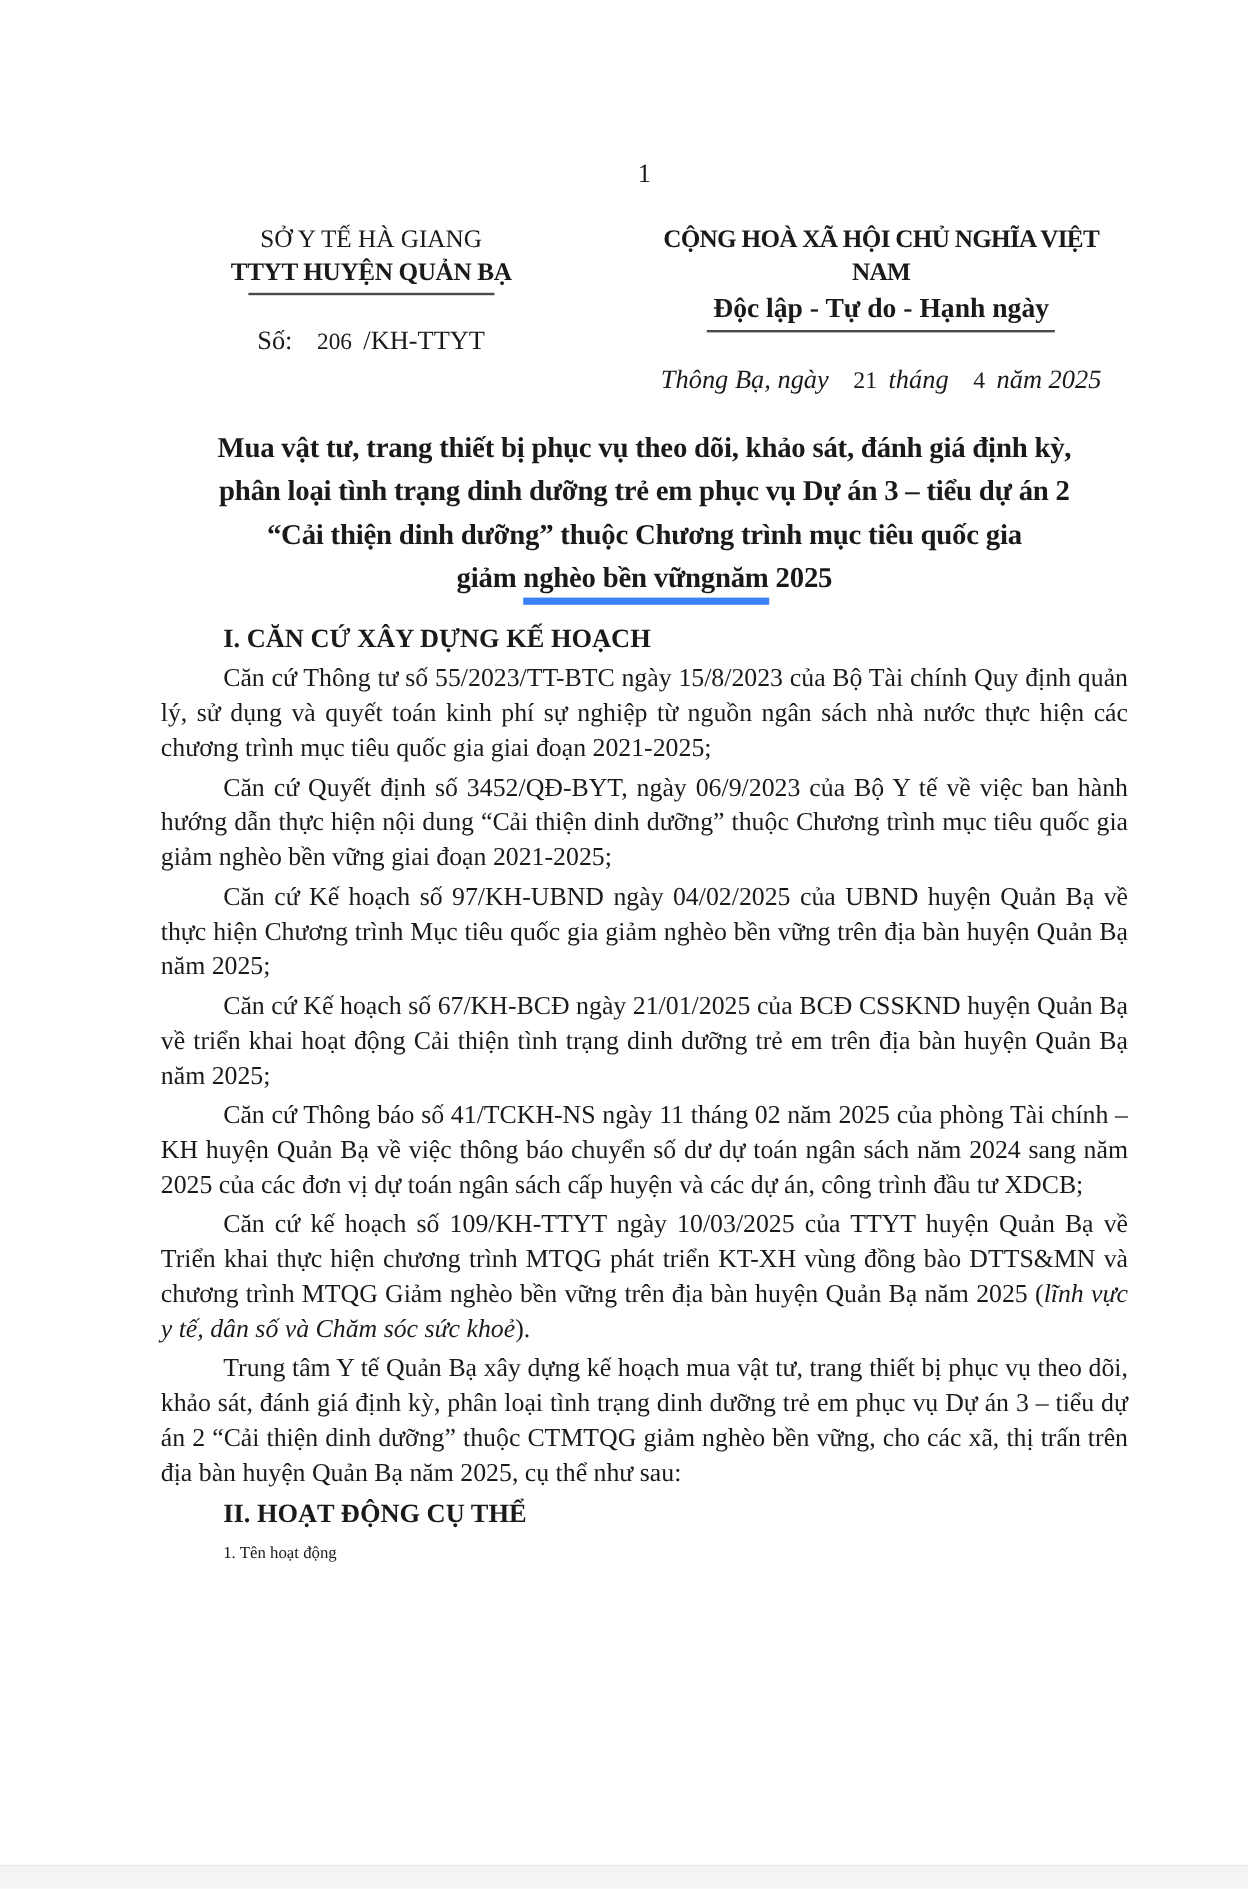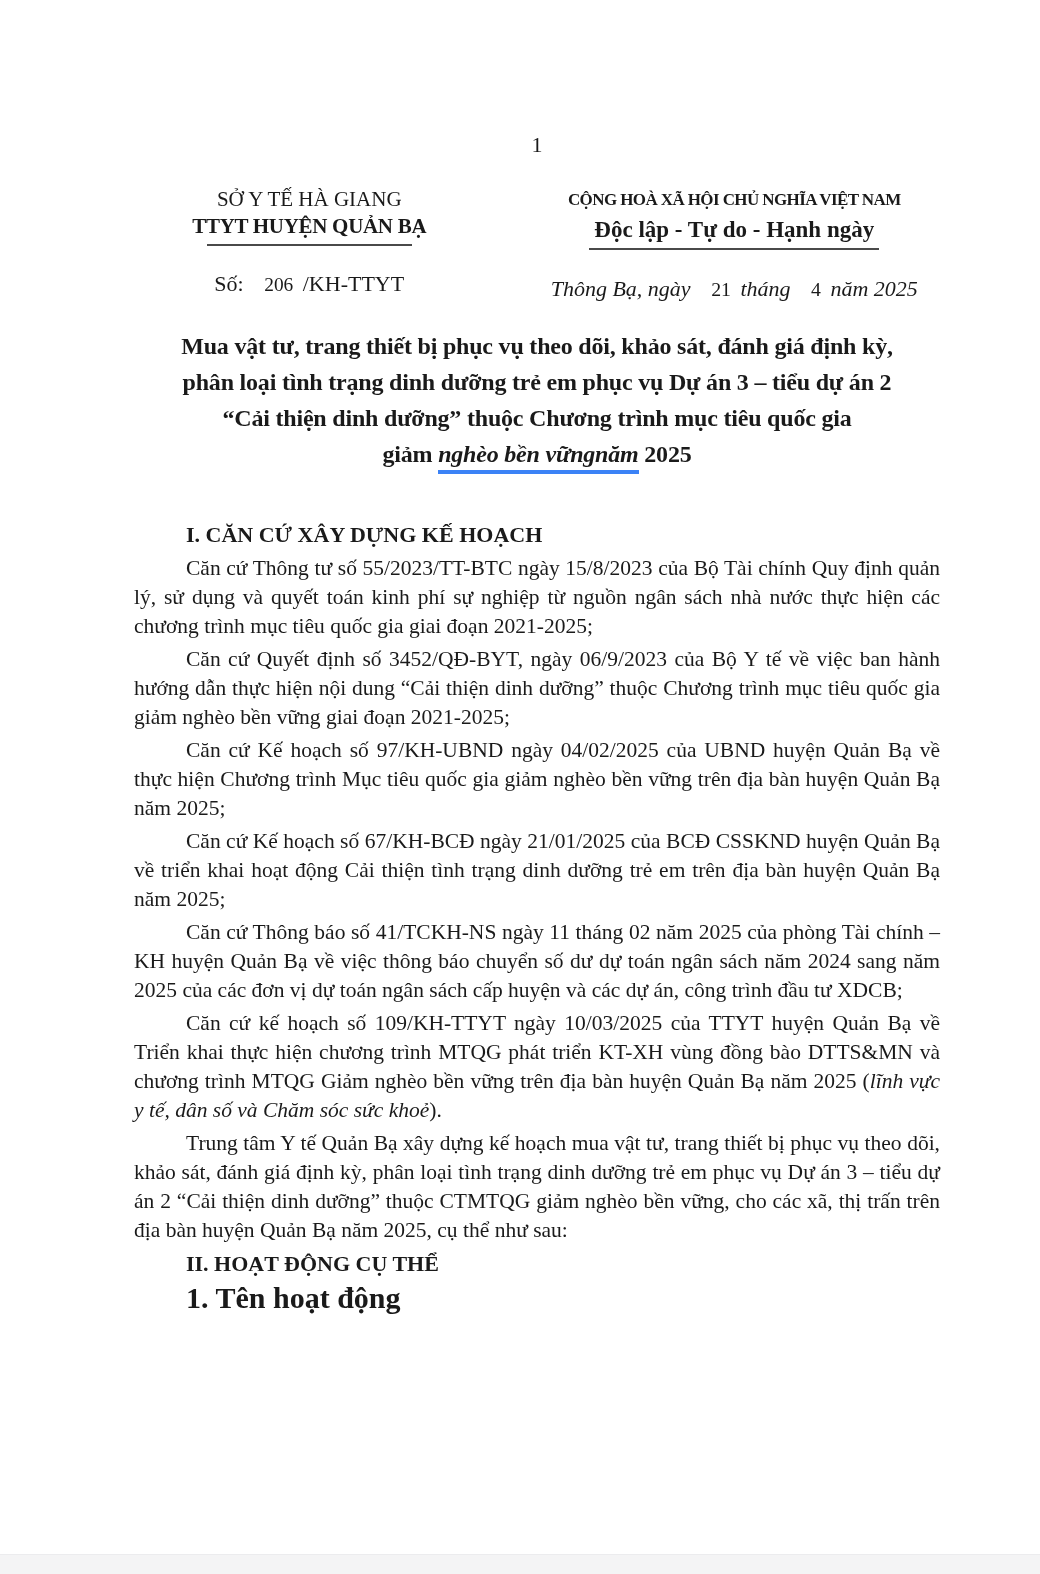--- a/index.html
+++ b/index.html
@@ -34,46 +34,45 @@
   .h-org-parent { font-size: 21px; line-height: 27px; }
   .h-org-name   { font-size: 21px; line-height: 27px; font-weight: bold; letter-spacing: -0.3px; }
   .h-rule {
     height: 0;
     border-top: 2px solid #4a4a4a;
     margin: 4px auto 0 auto;
   }
   .rule-left  { width: 205px; }
   .rule-right { width: 290px; }
   .h-doc-number { margin-top: 24px; font-size: 22px; line-height: 28px; }
-  .h-national-title { font-size: 17px; line-height: 27px; font-weight: bold; letter-spacing: -0.6px; }
+  .h-national-title { font-size: 21px; line-height: 27px; font-weight: bold; letter-spacing: -0.6px; }
   .h-national-motto { font-size: 23px; line-height: 29px; font-weight: bold; margin-top: 2px; }
   .h-date-line { margin-top: 24px; font-style: italic; font-size: 22px; line-height: 30px; }
   .filled-num { font-style: normal; font-size: 0.9em; padding: 0 4px; margin-left: 11px; }
   .filled-num-doc { font-size: 0.88em; }
 
   .title-block { margin-top: 24px; text-align: center; font-weight: bold; }
   .title-heading { font-size: 25px; line-height: 32px; margin-bottom: 4px; }
   .title-line { font-size: 24px; line-height: 36px; letter-spacing: -0.2px; }
   .title-underline {
-    border-bottom: 4px solid #3b82f6;
+    border-bottom: 6px solid #3b82f6;
     padding-bottom: 3px;
-    font-style: italic;
   }
 
   .section-heading {
     font-size: 22px;
     line-height: 30px;
     font-weight: bold;
     text-indent: 52px;
-    margin: 48px 0 4px 0;
+    margin: 17px 0 4px 0;
   }
   .sub-heading {
-    font-size: 30px;
+    font-size: 14px;
     line-height: 30px;
-    font-weight: bold;
+    font-weight: normal;
     text-indent: 52px;
     margin: 4px 0 4px 0;
   }
   p.body-par {
     font-size: 21.5px;
     line-height: 29px;
     text-align: justify;
     text-indent: 52px;
     margin: 0 0 4px 0;
   }

